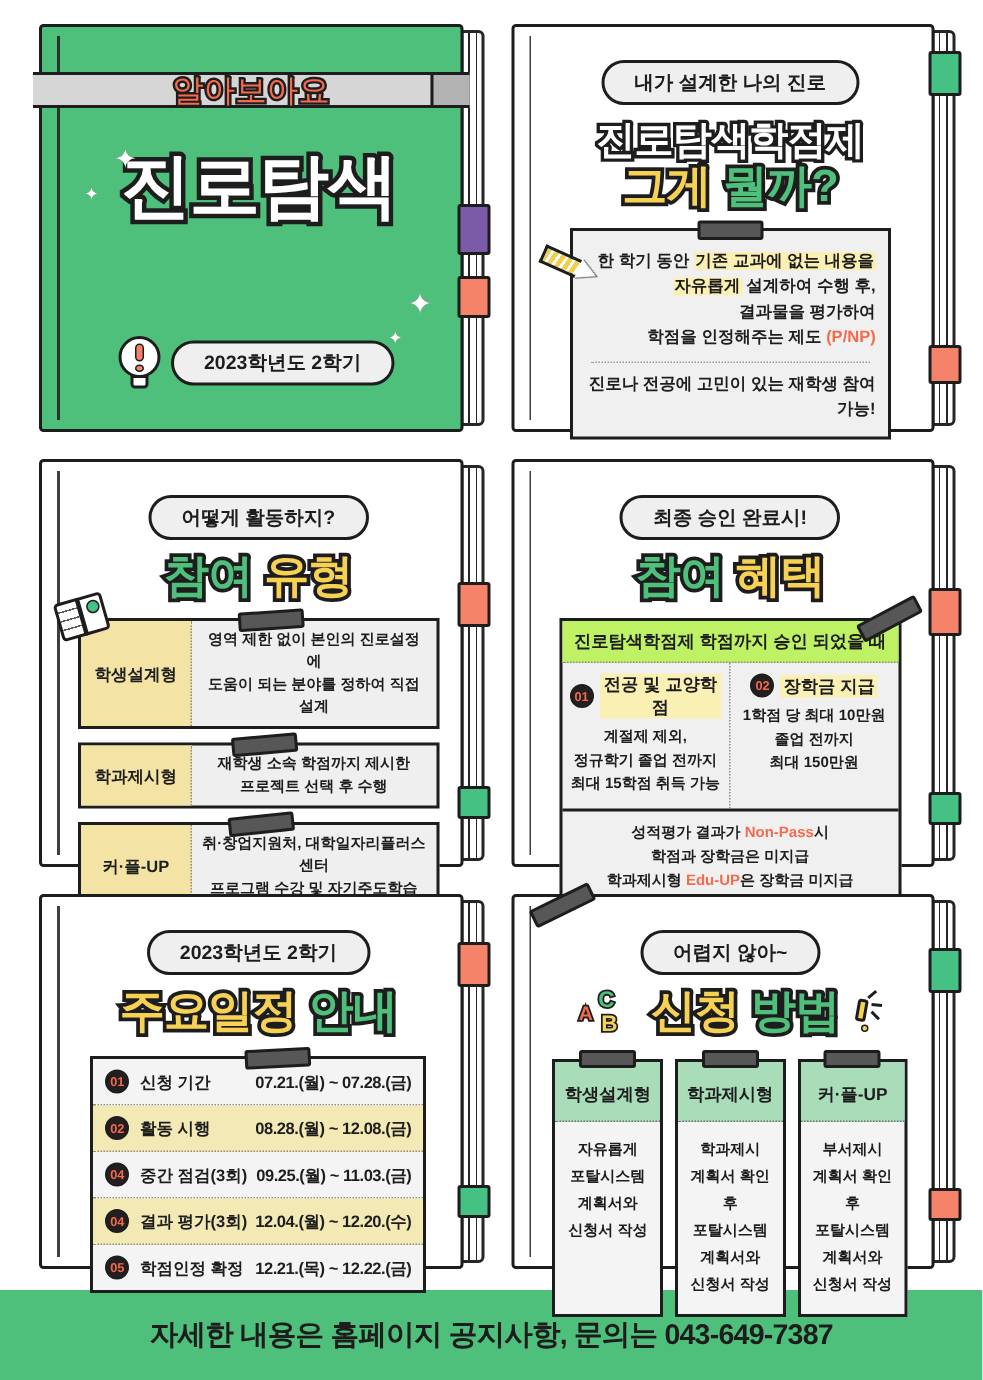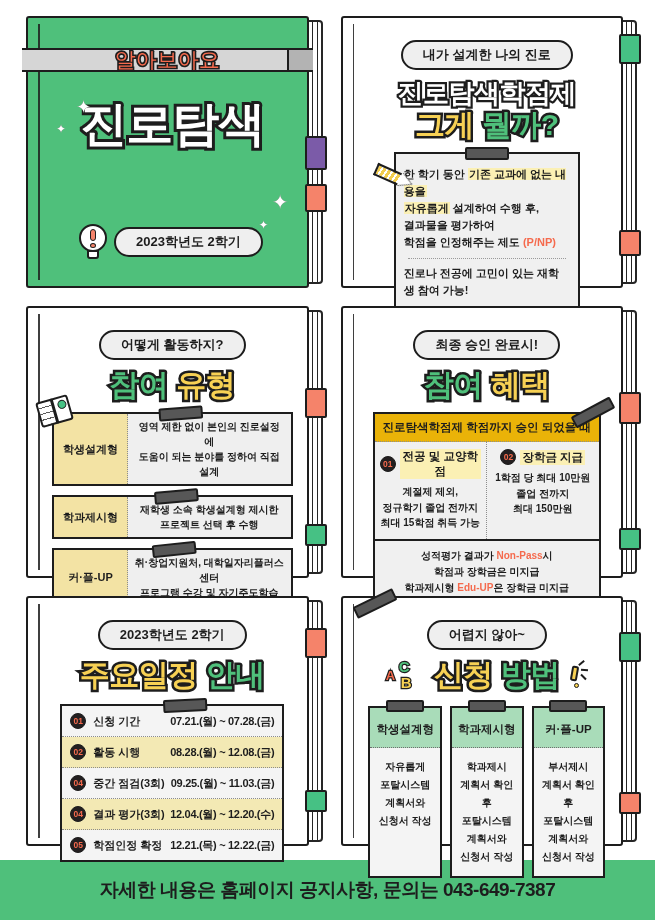--- a/index.html
+++ b/index.html
@@ -151,23 +151,23 @@
 
   
   .tape {
     position: absolute; width: 44px; height: 13px;
     background: #575757; border: 2px solid #1d1d1d; border-radius: 2px;
     z-index: 8;
   }
 
   
   .note-box {
-    position: relative; margin-top: 12px; width: 186px;
+    position: relative; margin-top: 12px; width: 214px;
     background: #f0f0f0; border: 2.2px solid #1d1d1d;
-    padding: 12px 8px 9px; text-align: left;
+    padding: 12px 8px 9px; text-align: right;
   }
   .note-box p {
     font-size: 11px; font-weight: 700; color: #1d1d1d; line-height: 1.55;
   }
   .hl { background: #fbf0b4; padding: 0 1px; }
   .accent { color: #f56a4d; }
   .dotted-sep {
     border-top: 1.6px dotted #9a9a9a; margin: 7px 4px 6px;
   }
   .note-sub { font-size: 9.5px; font-weight: 700; color: #3a3a3a; }
@@ -220,21 +220,21 @@
     position: absolute; left: 21px; top: 4px; width: 9px; height: 9px;
     background: #46c184; border: 1.8px solid #1d1d1d; border-radius: 50%;
   }
 
   
   .benefit-card {
     position: relative; margin-top: 12px; width: 228px;
     border: 2.2px solid #1d1d1d; background: #f0f0f0;
   }
   .benefit-head {
-    background: #eab308; text-align: center; padding: 6px 4px;
+    background: #bef264; text-align: center; padding: 6px 4px;
     font-size: 11.5px; font-weight: 700; color: #1d1d1d;
     border-bottom: 1.6px dotted #8c8c8c;
   }
   .benefit-cols { display: flex; }
   .benefit-col {
     flex: 1 1 50%; padding: 7px 5px 8px; text-align: center;
   }
   .benefit-col:first-child { border-right: 1.6px dotted #8c8c8c; }
   .bc-title {
     display: flex; align-items: center; justify-content: center; gap: 4px;
@@ -436,21 +436,21 @@
               <div class="type-label">학생설계형</div>
               <div class="type-desc">
                 <span><span>영역 제한 없이 본인의 진로설정에</span><br><span>도움이 되는 분야를 정하여 직접 설계</span></span>
               </div>
             </div>
 
             <div class="type-row">
               <div class="tape" style="left:50%;transform:translateX(-40%) rotate(-5deg);top:-7px;"></div>
               <div class="type-label">학과제시형</div>
               <div class="type-desc">
-                <span><span>재학생 소속 학생설계형 제시한</span><br><span>프로젝트 선택 후 수행</span></span>
+                <span><span>재학생 소속 학점까지 제시한</span><br><span>프로젝트 선택 후 수행</span></span>
               </div>
             </div>
 
             <div class="type-row">
               <div class="tape" style="left:50%;transform:translateX(-45%) rotate(-6deg);top:-7px;"></div>
               <div class="type-label">커·플-UP</div>
               <div class="type-desc">
                 <span><span>취·창업지원처, 대학일자리플러스센터</span><br><span>프로그램 수강 및 자기주도학습</span></span>
               </div>
             </div>

